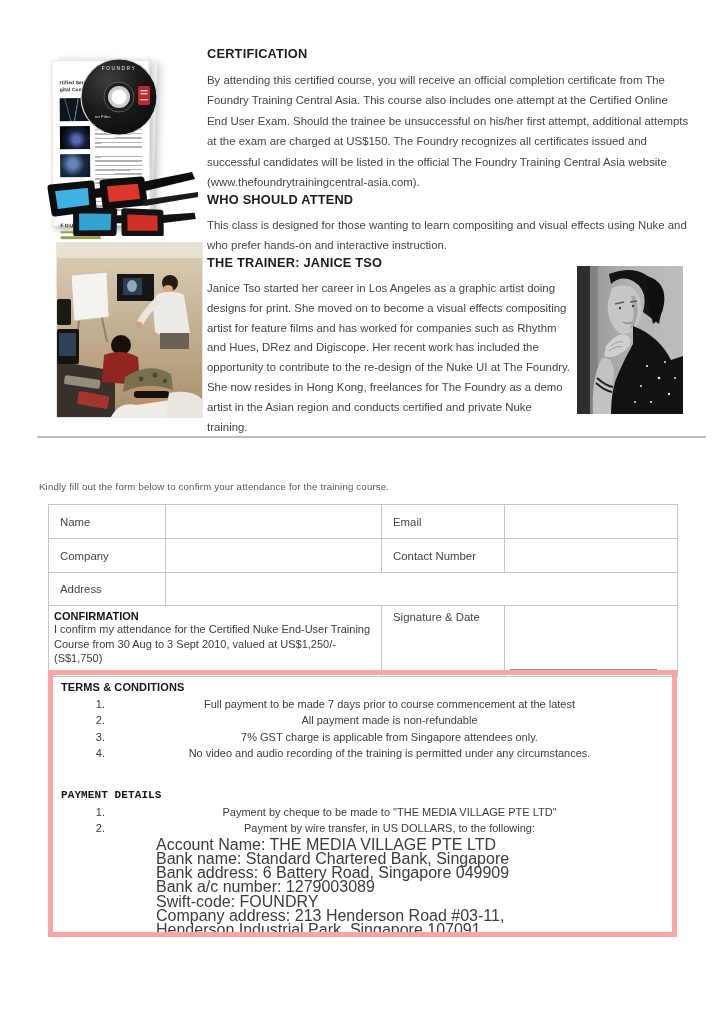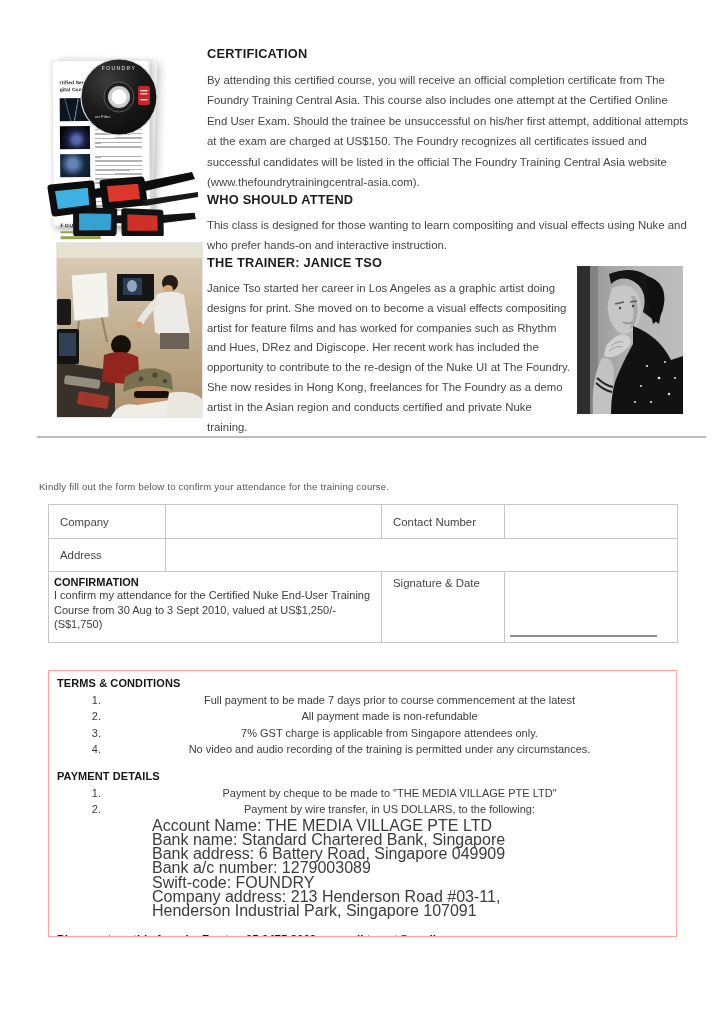--- a/index.html
+++ b/index.html
@@ -53,26 +53,26 @@
   table.form tr.r3 td{height:32px;}
   table.form tr.r4 td{height:65px;vertical-align:top;margin-left:21px;}
   td.conf-cell{padding:4px 10px 0 5px !important;}
   .conf-h{font-size:11px;font-weight:bold;color:#141414;}
   .conf-b{font-size:11px;line-height:14.6px;color:#3c3c3c;}
   td.sig-label{padding-top:5px !important;}
   td.sig-cell{position:relative;}
   .sig-line{position:absolute;left:5px;right:20px;bottom:5px;border-bottom:2px solid #8e8e8e;}
 
   
-  .terms-box{position:absolute;left:48px;top:670px;width:629px;height:267px;border:1px solid #fca5a5;
+  .terms-box{position:absolute;left:48px;top:670px;width:629px;height:267px;border:5px solid #fca5a5;
       box-sizing:border-box;padding:6px 10px 0 8px;overflow:hidden;}
   .box-h{font-size:11px;font-weight:bold;color:#161616;letter-spacing:.1px;}
   .terms-box ol{margin:3px 0 0;padding-left:47px;text-align:center;}
   .terms-box li{font-size:11px;line-height:16.3px;color:#3c3c3c;padding-left:9px;}
-  .pay-h{margin-top:13px;}
+  .pay-h{margin-top:28px;font-family:Liberation Mono, monospace;}
   .wire{margin:1px 0 0 95px;}
   .wire div{font-size:16px;line-height:14.2px;color:#3c3c3c;}
   .fax-note{margin-top:15px;font-size:11.5px;font-weight:bold;color:#141414;}
 </style>
 </head>
 <body>
 
 <div class="page">
 
   <div class="booklet">
@@ -240,20 +240,26 @@
   <div class="reg-sub">Kindly fill out the form below to confirm your attendance for the training course.</div>
 
   <table class="form">
     <colgroup>
         <col style="width:117px">
         <col style="width:216px">
         <col style="width:123px">
         <col style="width:173px">
       </colgroup>
     <tbody>
+        <tr class="r1">
+      <td>Name</td>
+      <td></td>
+      <td>Email</td>
+      <td></td>
+    </tr>
     <tr class="r2">
       <td>Company</td>
       <td></td>
       <td>Contact Number</td>
       <td></td>
     </tr>
     <tr class="r3">
       <td>Address</td>
       <td colspan="3"></td>
     </tr>

